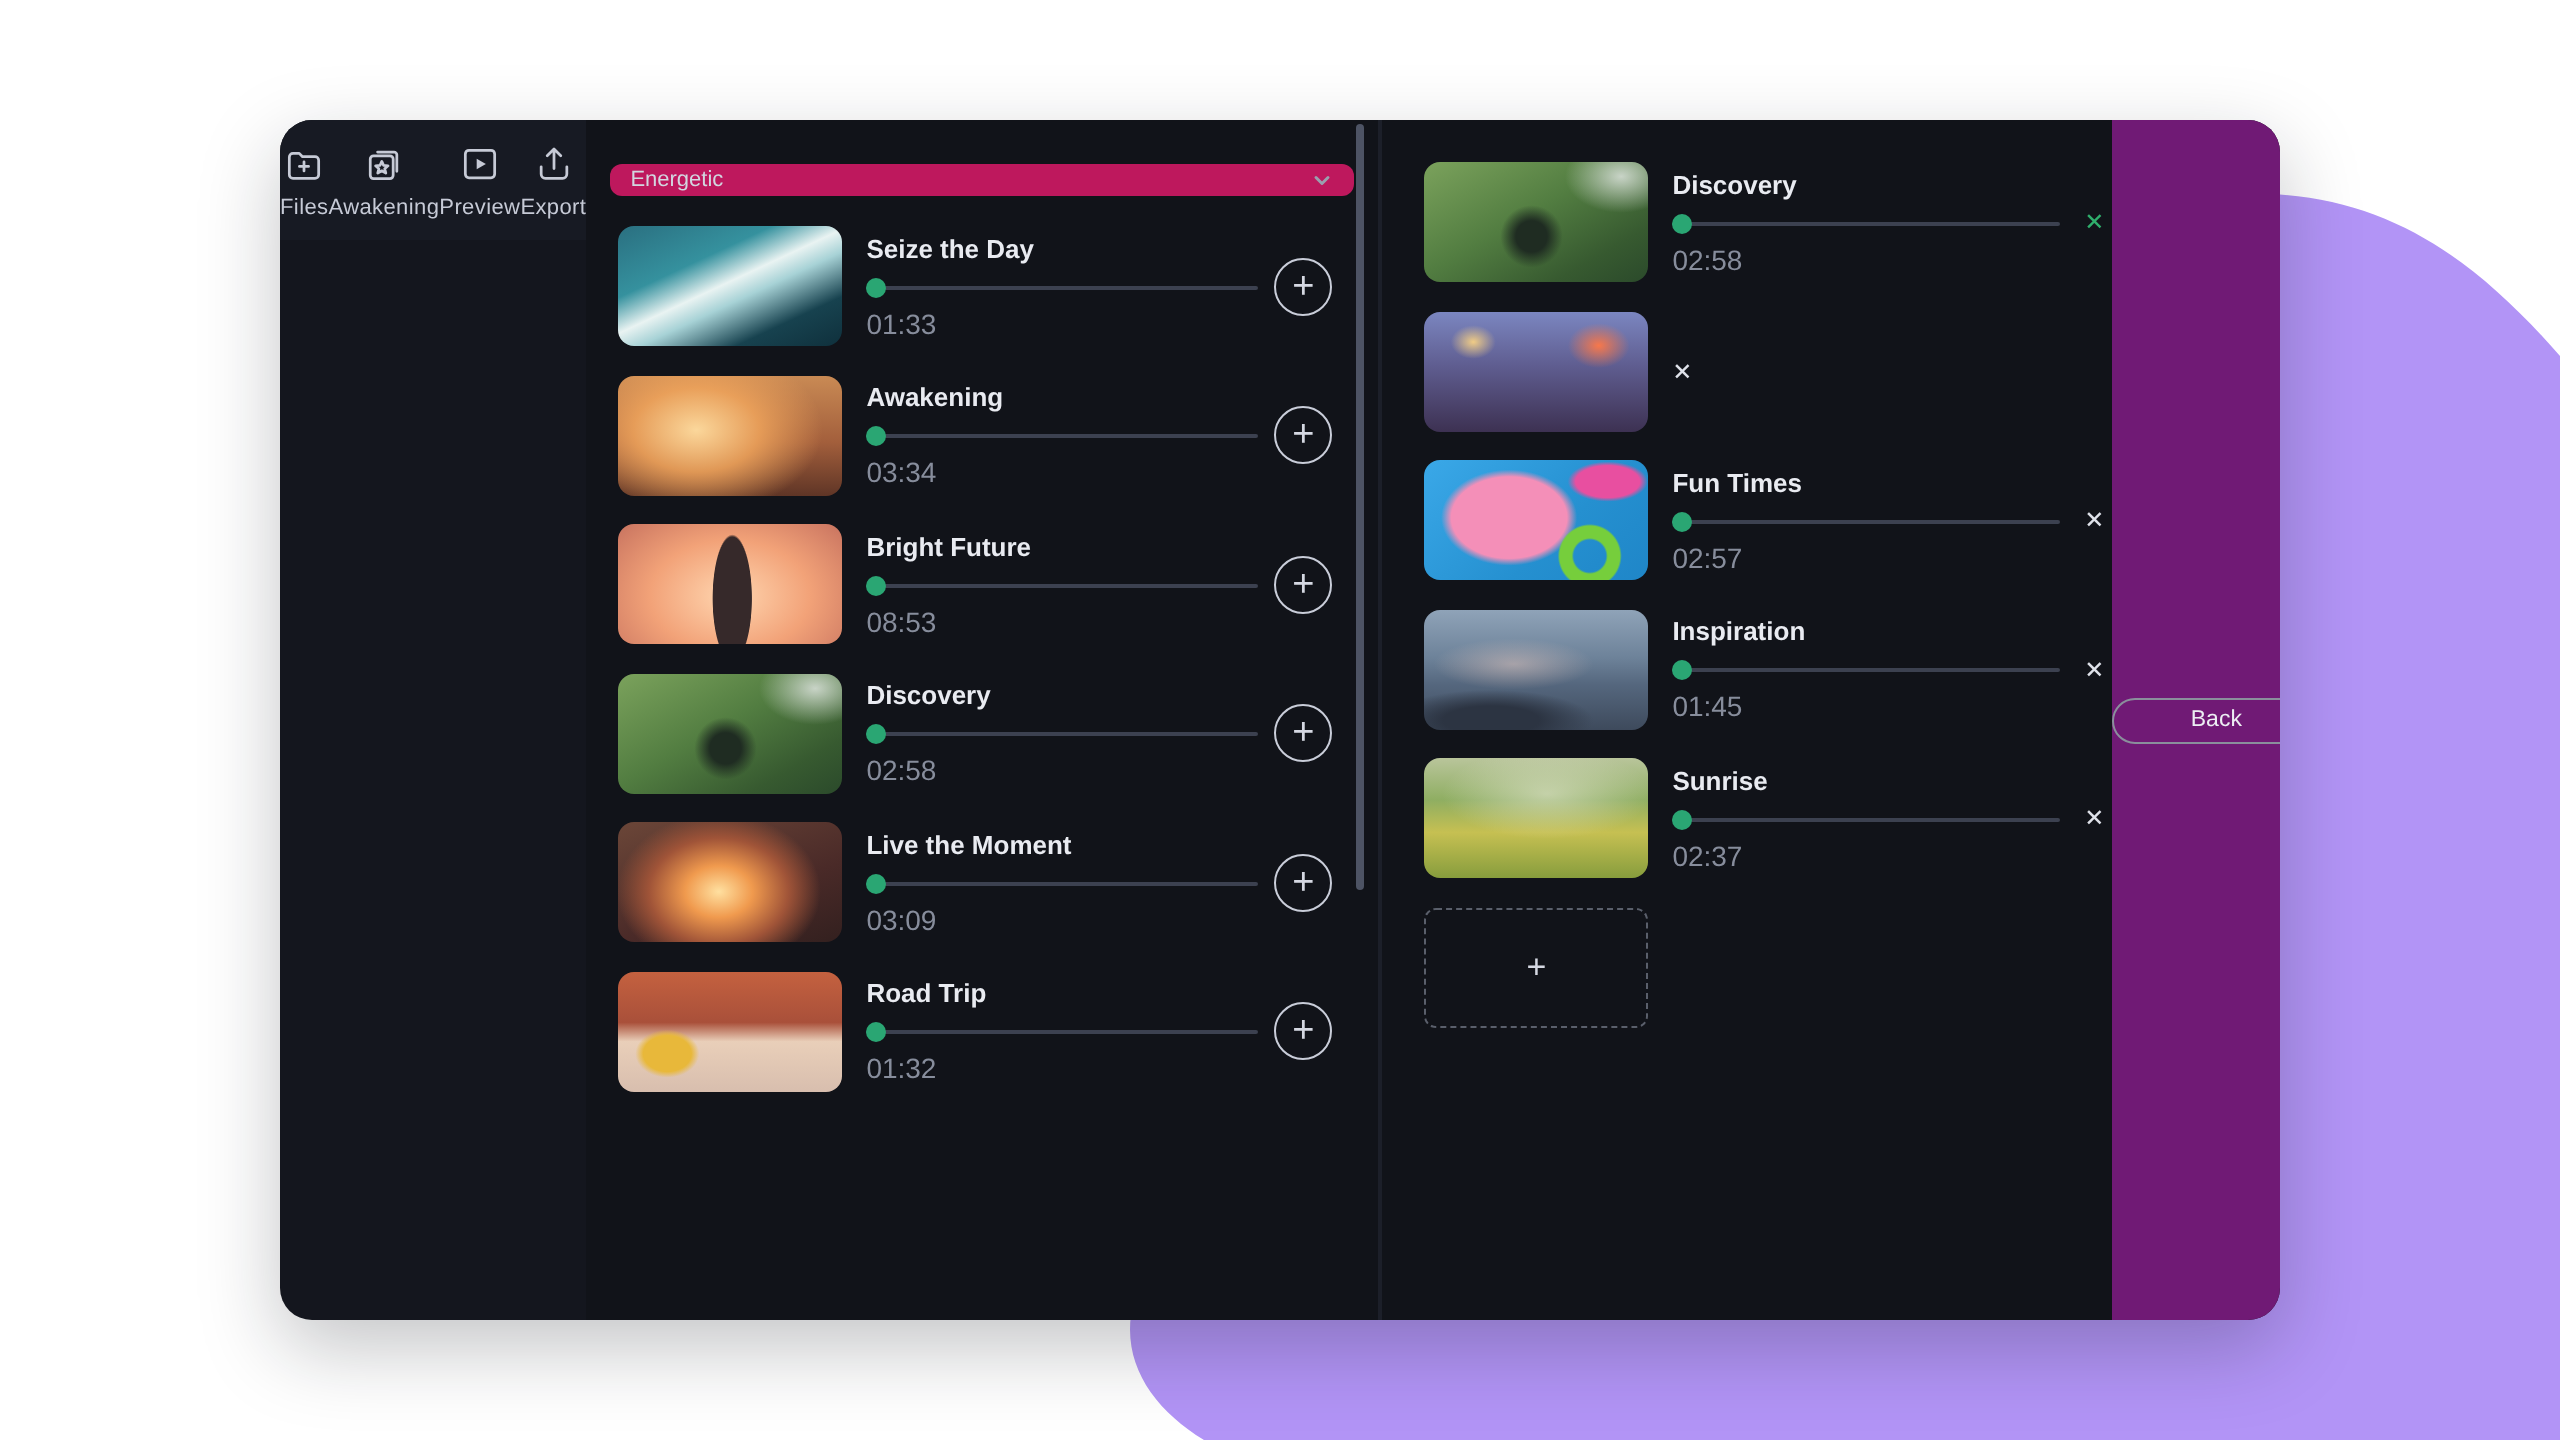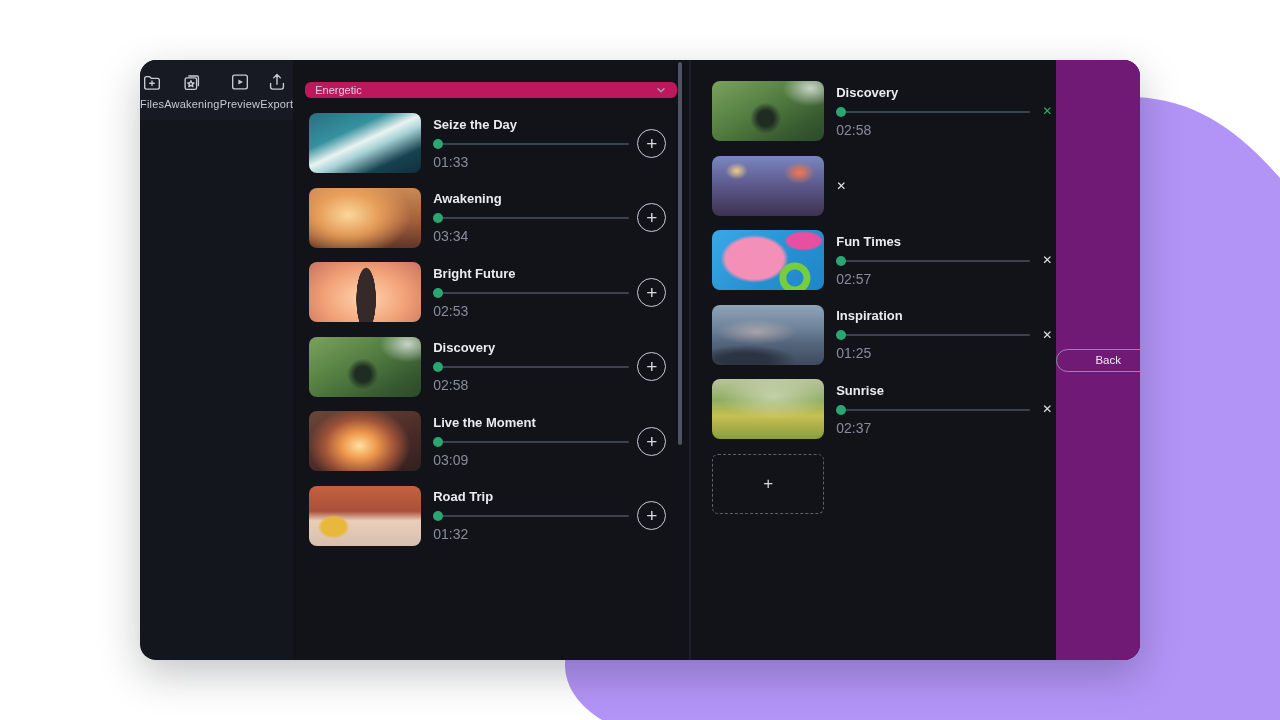--- a/index.html
+++ b/index.html
@@ -202,21 +202,21 @@
       </div>
 
       <div class="track-row">
         <div class="thumb" data-thumb="sunset-silhouette"></div>
         <div class="meta">
           <div class="t-title">Bright Future</div>
           <div class="slider">
               <span class="track-line"></span>
               <span class="knob"></span>
             </div>
-          <div class="t-time">02:53</div>
+          <div class="t-time">08:53</div>
         </div>
         <button class="plus-btn">
             <span>+</span>
           </button>
       </div>
 
       <div class="track-row">
         <div class="thumb" data-thumb="compass-hills"></div>
         <div class="meta">
           <div class="t-title">Discovery</div>
@@ -304,21 +304,21 @@
       </div>
 
       <div class="track-row">
         <div class="thumb" data-thumb="lake-pier"></div>
         <div class="meta">
           <div class="t-title">Inspiration</div>
           <div class="slider">
               <span class="track-line"></span>
               <span class="knob"></span>
             </div>
-          <div class="t-time">01:25</div>
+          <div class="t-time">01:45</div>
         </div>
         <button class="x-btn">
             <span>✕</span>
           </button>
       </div>
 
       <div class="track-row">
         <div class="thumb" data-thumb="sunrise-field"></div>
         <div class="meta">
           <div class="t-title">Sunrise</div>

